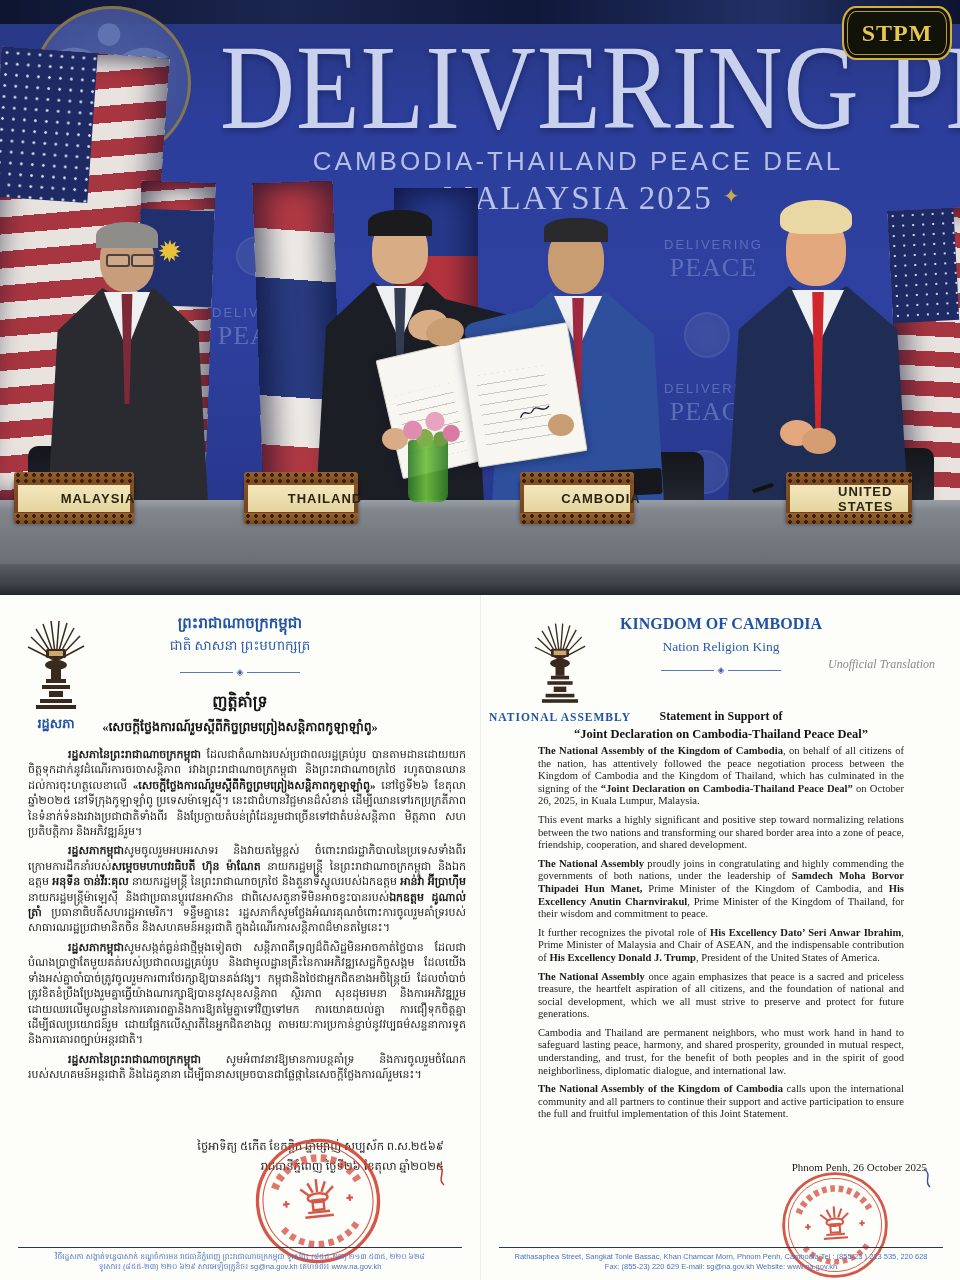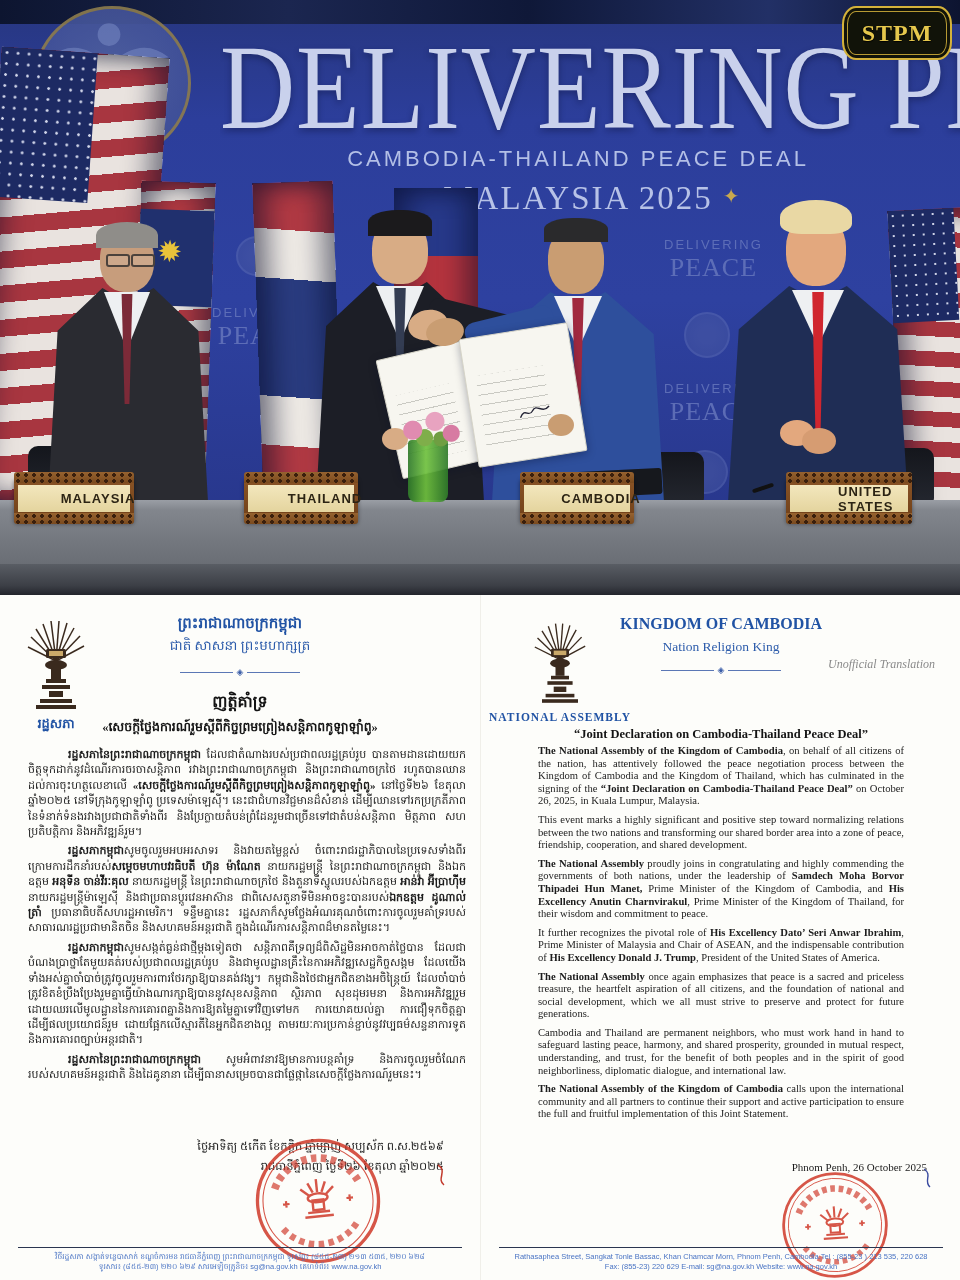--- a/index.html
+++ b/index.html
@@ -13,21 +13,21 @@
   .ceiling{position:absolute;left:0;top:0;width:960px;height:24px;
            background:linear-gradient(90deg,#0d1530 0,#1b2650 30%,#0f1838 55%,#223066 80%,#0d1430 100%);}
   .bigseal{position:absolute;left:33px;top:6px;width:152px;height:148px;border-radius:50%;
            border:3px solid #8e7d4e;background:radial-gradient(circle at 50% 45%,#51629f 0,#44549a 60%,#3a4a92 100%);
            opacity:.9;}
   .bigseal svg{opacity:.45;}
   .headline{position:absolute;left:220px;top:18px;width:760px;white-space:nowrap;overflow:hidden;
             font-family:"Liberation Serif",serif;font-size:104px;color:#c9d1ec;letter-spacing:1px;
             transform:scaleY(1.16);transform-origin:top left;text-shadow:0 2px 6px rgba(10,16,50,.4);}
   .subtitle{position:absolute;left:288px;top:146px;width:580px;text-align:center;
-            font-family:"Liberation Sans",sans-serif;font-size:22px;color:#b3bfe6;letter-spacing:3px;}
+            font-family:"Liberation Sans",sans-serif;font-size:26px;color:#b3bfe6;letter-spacing:3px;}
   .eventline{position:absolute;left:288px;top:180px;width:580px;text-align:center;
              font-family:"Liberation Serif",serif;font-size:33px;color:#b7c2e7;letter-spacing:2px;}
   .eventline .st{color:#c9a94e;font-size:20px;vertical-align:6px;padding:0 10px;}
   .stpm{position:absolute;right:8px;top:6px;width:106px;height:50px;background:#111309;
         border:2px solid #d4b23a;border-radius:14px/18px;box-shadow:inset 0 0 0 3px #111309,inset 0 0 0 4px #b79a33;
         display:flex;align-items:center;justify-content:center;}
   .stpm span{font-family:"Liberation Serif",serif;font-weight:bold;font-size:24px;color:#e6c84d;
              letter-spacing:1px;text-shadow:0 1px 1px #000;}
   .wm{position:absolute;text-align:center;color:#6d7dc0;opacity:.75;
       font-family:"Liberation Sans",sans-serif;line-height:1.15;}
@@ -357,20 +357,21 @@
       <div class="hdr1" style="top:20px;">KINGDOM OF CAMBODIA</div>
       <div class="hdr2" style="top:44px;">Nation Religion King</div>
       <div class="orn" style="left:180px;top:70px;">
           <span>◈</span>
         </div>
       <div class="transnote" style="right:26px;top:62px;">Unofficial Translation</div>
       <svg class="emb" style="left:52px;top:28px;" width="54" height="84">
           <use href="#emb"></use>
         </svg>
       <div class="embcap" style="left:8px;top:116px;width:142px;font-size:11.5px;letter-spacing:1px;">NATIONAL ASSEMBLY</div>
+      <div class="ttl" style="top:114px;font-size:12px;">Statement in Support of</div>
       <div class="ttl" style="top:132px;font-size:12.5px;">“Joint Declaration on Cambodia-Thailand Peace Deal”</div>
 
       <div class="body-en">
           <p><b>The National Assembly of the Kingdom of Cambodia</b><span>, on behalf of all citizens of the nation, has attentively followed the peace negotiation process between the Kingdom of Cambodia and the Kingdom of Thailand, which has culminated in the signing of the </span><b>“Joint Declaration on Cambodia-Thailand Peace Deal”</b><span> on October 26, 2025, in Kuala Lumpur, Malaysia.</span></p>
           <p><span>This event marks a highly significant and positive step toward normalizing relations between the two nations and transforming our shared border area into a zone of peace, friendship, cooperation, and shared development.</span></p>
           <p><b>The National Assembly</b><span> proudly joins in congratulating and highly commending the governments of both nations, under the leadership of </span><b>Samdech Moha Borvor Thipadei Hun Manet,</b><span> Prime Minister of the Kingdom of Cambodia, and </span><b>His Excellency Anutin Charnvirakul</b><span>, Prime Minister of the Kingdom of Thailand, for their wisdom and commitment to peace.</span></p>
           <p><span>It further recognizes the pivotal role of </span><b>His Excellency Dato’ Seri Anwar Ibrahim</b><span>, Prime Minister of Malaysia and Chair of ASEAN, and the indispensable contribution of </span><b>His Excellency Donald J. Trump</b><span>, President of the United States of America.</span></p>
           <p><b>The National Assembly</b><span> once again emphasizes that peace is a sacred and priceless treasure, the heartfelt aspiration of all citizens, and the foundation of national and social development, which we all must strive to preserve and protect for future generations.</span></p>
           <p><span>Cambodia and Thailand are permanent neighbors, who must work hand in hand to safeguard lasting peace, harmony, and shared prosperity, grounded in mutual respect, understanding, and trust, for the benefit of both peoples and in the spirit of good neighborliness, diplomatic dialogue, and international law.</span></p>
           <p><b>The National Assembly of the Kingdom of Cambodia</b><span> calls upon the international community and all partners to continue their support and active participation to ensure the full and fruitful implementation of this Joint Statement.</span></p>

